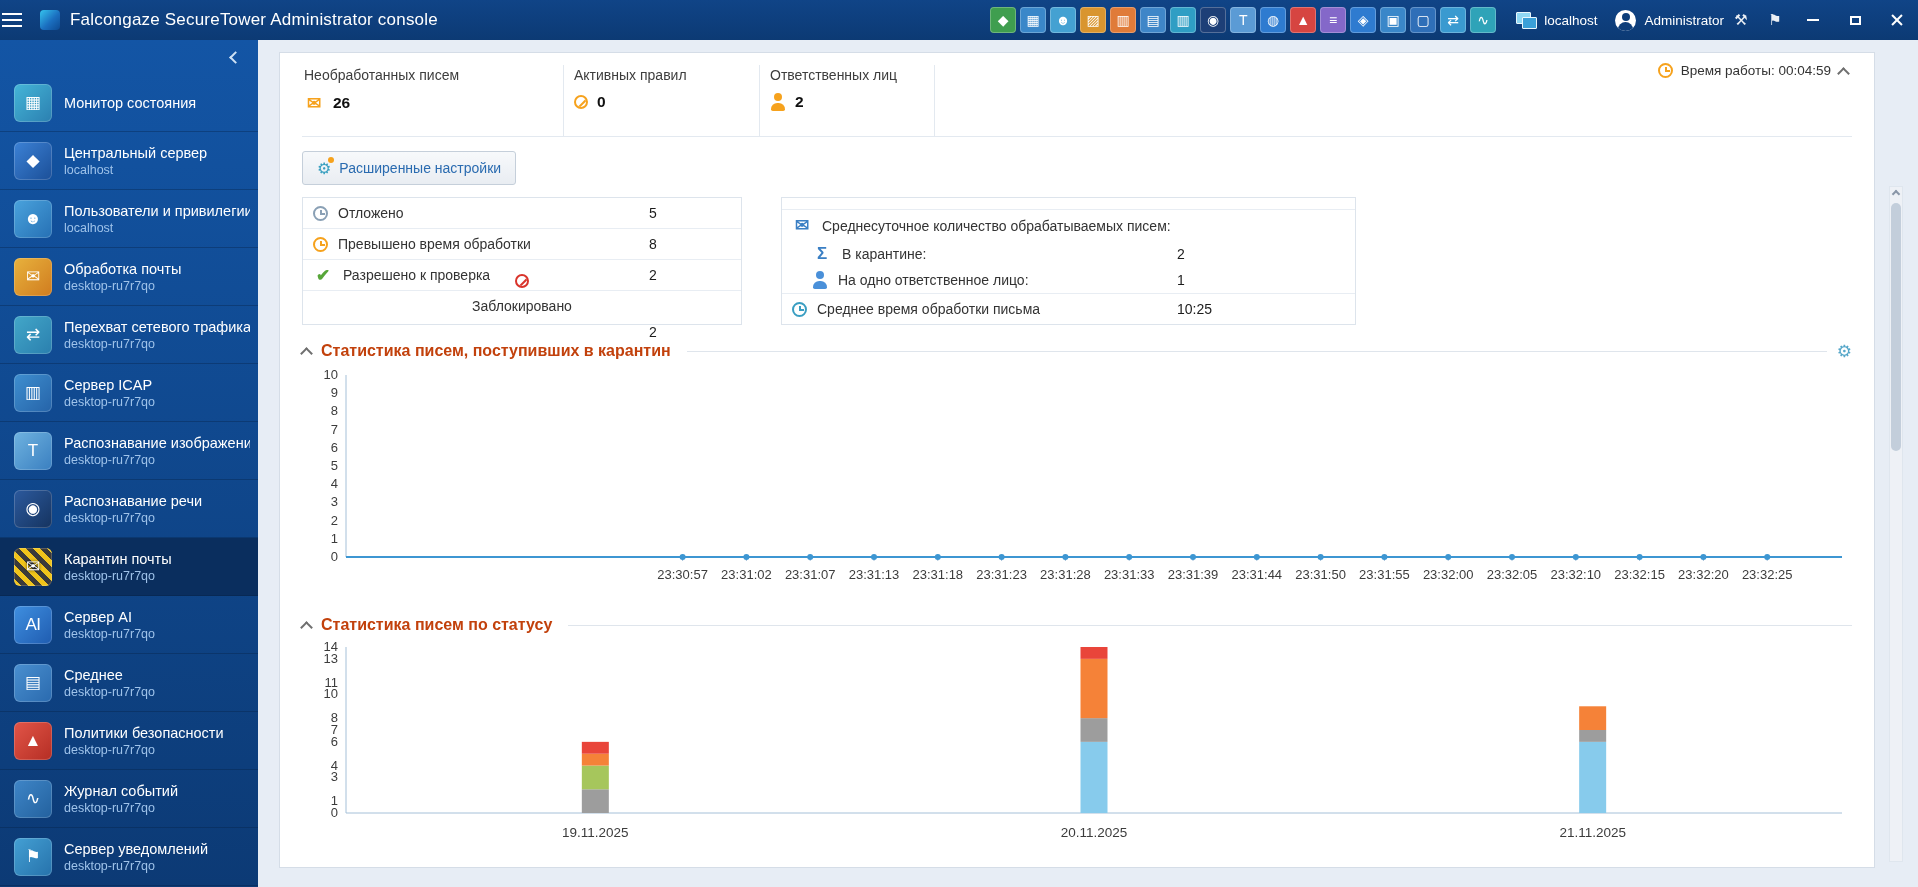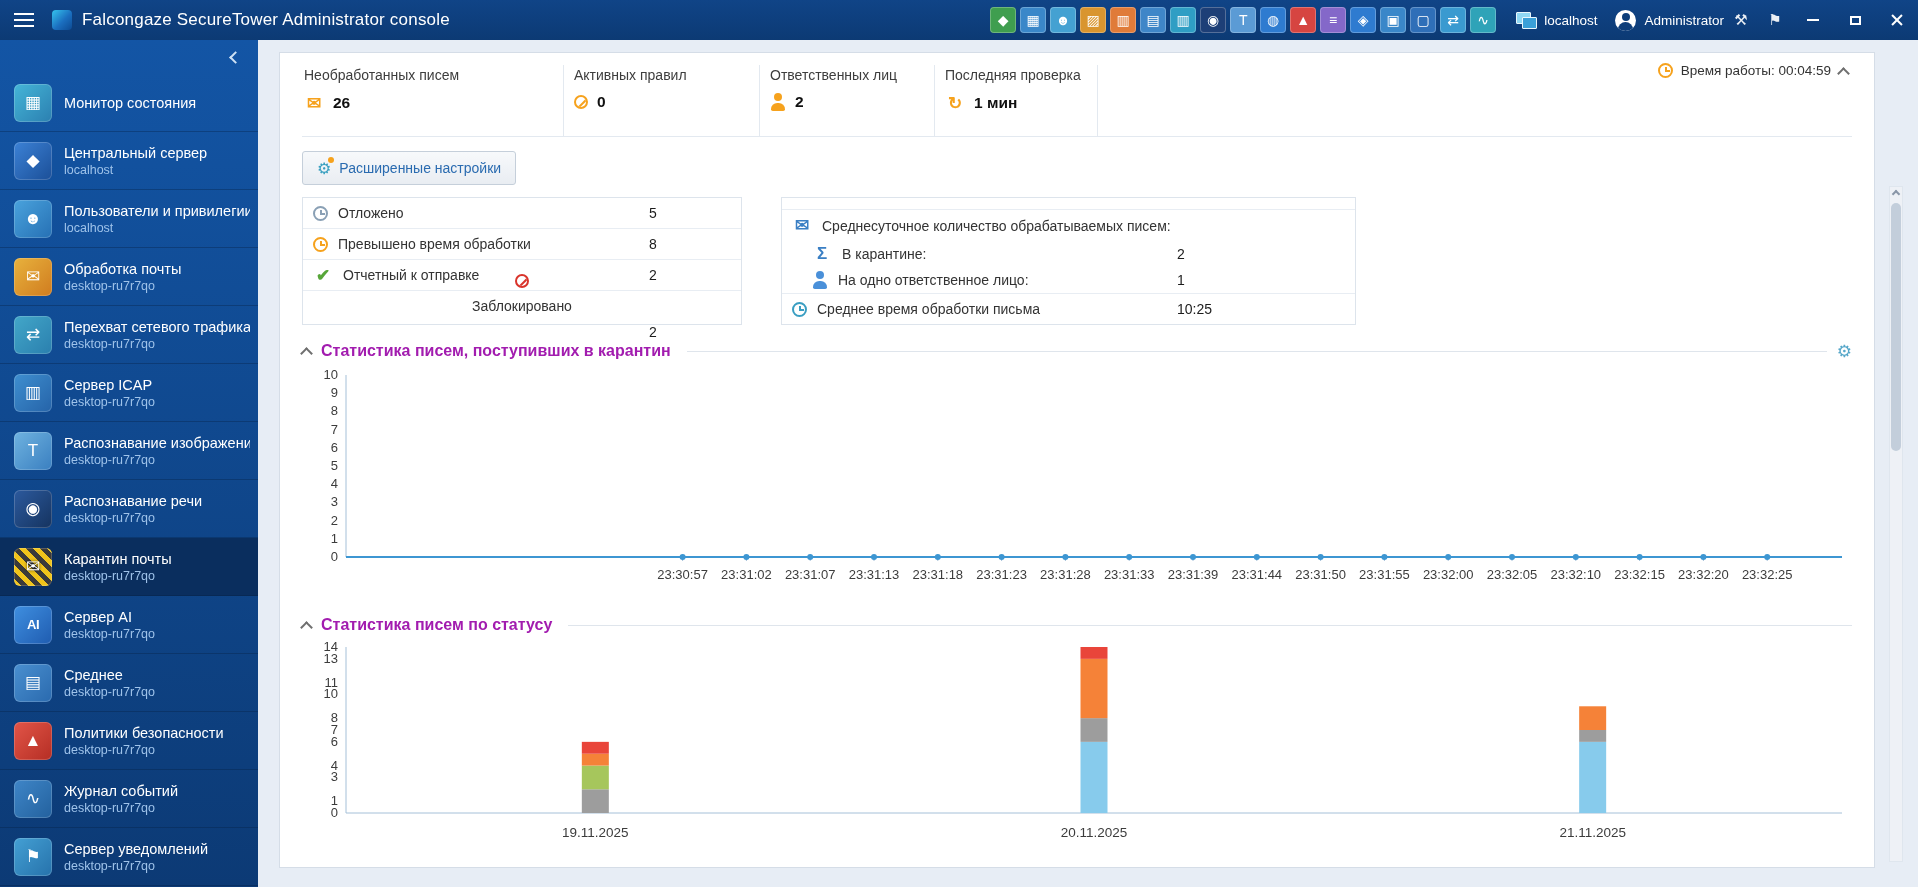--- a/index.html
+++ b/index.html
@@ -7,21 +7,21 @@
   html,body { margin:0; padding:0; }
   body {
     width:1918px; height:887px; overflow:hidden; position:relative;
     background:#e7edf5; font-family:"Liberation Sans", sans-serif; color:#222;
     -webkit-font-smoothing:antialiased;
   }
 
   
   .titlebar {
     height:40px; background:linear-gradient(180deg,#104487,#0c3a74);
-    display:flex; align-items:center; color:#fff; padding-left:14px;
+    display:flex; align-items:center; color:#fff; padding-left:2px;
   }
   .hamburger { display:flex; flex-direction:column; gap:4px; width:34px; cursor:pointer; }
   .hamburger span { width:20px; height:2px; background:#fff; }
   .logo-mark { width:20px; height:20px; border-radius:4px; margin:0 10px 0 4px;
     background:linear-gradient(135deg,#35c4ee,#1b6fc0 55%,#0d4a93); flex:none; }
   .app-title { font-size:17px; letter-spacing:.2px; white-space:nowrap; }
   .tb-icons { display:flex; gap:4px; margin-left:auto; }
   .tb-ico { width:26px; height:26px; border-radius:4px; color:#fff; font-size:14px;
     display:flex; align-items:center; justify-content:center; cursor:pointer;
     box-shadow:inset 0 0 0 1px rgba(255,255,255,.25); }
@@ -49,21 +49,21 @@
   .sidebar { position:absolute; left:0; top:40px; bottom:0; width:258px; overflow:hidden;
     background:linear-gradient(180deg,#1355a5,#0c3a75); }
   .sb-collapse { height:34px; display:flex; justify-content:flex-end; align-items:center; padding-right:18px; cursor:pointer; }
   .chev-left { width:9px; height:9px; border-left:2px solid #cfe2f5; border-bottom:2px solid #cfe2f5; transform:rotate(45deg); }
   .sb-item { height:58px; display:flex; align-items:center; gap:12px; padding:0 8px 0 14px;
     border-bottom:1px solid rgba(6,32,66,.35); cursor:pointer; }
   .sb-item.selected { background:#0a2e5e; }
   .sb-tile { width:38px; height:38px; border-radius:6px; color:#fff; font-size:17px;
     display:flex; align-items:center; justify-content:center; flex:none;
     box-shadow:inset 0 0 0 1px rgba(255,255,255,.18); }
-  .sb-tile.small-glyph { font-size:13px; font-weight:bold; letter-spacing:-.5px; }
+  .sb-tile.small-glyph { font-size:17px; font-weight:normal; letter-spacing:-.5px; }
   .sb-tile.stripes { background:repeating-linear-gradient(45deg,#f0c41b 0 5px,#3a3a3a 5px 10px); text-shadow:0 0 3px #000; }
   .sb-txt { display:flex; flex-direction:column; gap:2px; overflow:hidden; }
   .sb-label { font-size:14.5px; color:#fff; white-space:nowrap; overflow:hidden; }
   .sb-sub { font-size:12.5px; color:#9fc3ea; white-space:nowrap; }
 
   
   .main { position:absolute; left:258px; top:40px; right:0; bottom:0; }
   .card { position:absolute; left:21px; top:12px; width:1596px; height:816px;
     background:#fff; border:1px solid #d5dde7; padding:0 22px; overflow:hidden; }
 
@@ -108,21 +108,21 @@
   .panel.left .prow:last-child { border-bottom:none;flex-direction:column; }
   .lval { margin-left:auto; width:82px; color:#1c1c1c; }
   .prow.cut { height:12px; border-bottom:1px solid #e8edf3; padding:0; }
   .prow.indent { height:26px; padding-left:30px; }
   .prow.footer { border-top:1px solid #e8edf3;align-items:center; }
   .rval { margin-left:auto; width:168px; color:#1c1c1c; }
 
   .sec-head { display:flex; align-items:center; gap:10px; margin:16px 0 6px; height:20px; }
   .chev-up { width:9px; height:9px; border-left:2px solid #6f6f6f; border-top:2px solid #6f6f6f;
     transform:rotate(45deg); margin-top:5px; cursor:pointer; flex:none; }
-  .sec-head h3 { font-size:16px; font-weight:bold; color:#a21caf; margin:0; white-space:nowrap; }
+  .sec-head h3 { font-size:16px; font-weight:bold; color:#c2410c; margin:0; white-space:nowrap; }
   .rule { flex:1; height:1px; background:#dfe5ec; margin-left:6px; }
   .gear-blue { color:#56a7c9; font-size:17px; cursor:pointer; flex:none; }
 
   .chart-mount svg { display:block; }
 
   
   .vscroll { position:absolute; right:15px; top:146px; width:14px; height:676px;
     background:#eef1f6; border:1px solid #dfe6ee; cursor:pointer; }
   .vscroll .arrow { position:absolute; top:4px; left:3px; width:6px; height:6px;
     border-left:2px solid #8a97a8; border-top:2px solid #8a97a8; transform:rotate(45deg); }
@@ -309,27 +309,20 @@
             <span>0</span>
           </div>
         </div>
         <div class="stat-cell">
           <div class="stat-label">Ответственных лиц</div>
           <div class="stat-val">
             <span class="ico person" style="--c: #f6a21d;"></span>
             <span>2</span>
           </div>
         </div>
-        <div class="stat-cell">
-          <div class="stat-label">Последняя проверка</div>
-          <div class="stat-val">
-            <span class="ico glyph" style="--c: #f6a21d;">↻</span>
-            <span>1 мин</span>
-          </div>
-        </div>
       </div>
 
     <div class="adv-row">
       <button class="adv-btn">
         <span class="gear-adv">⚙</span>
         <span>Расширенные настройки</span>
       </button>
     </div>
 
     <div class="panels">
@@ -339,21 +332,21 @@
             <span>Отложено</span>
             <span class="lval">5</span>
           </div>
           <div class="prow">
             <span class="ico clock" style="--c: #f6a21d;"></span>
             <span>Превышено время обработки</span>
             <span class="lval">8</span>
           </div>
           <div class="prow">
             <span class="ico glyph" style="--c: #57a639;">✔</span>
-            <span>Отчетный к отправке</span>
+            <span>Разрешено к проверка</span>
             <span class="lval">2</span>
           </div>
           <div class="prow">
             <span class="ico ban" style="--c: #d9342b;"></span>
             <span>Заблокировано</span>
             <span class="lval">2</span>
           </div>
         </div>
       <div class="panel right">
         <div class="prow cut"></div>

